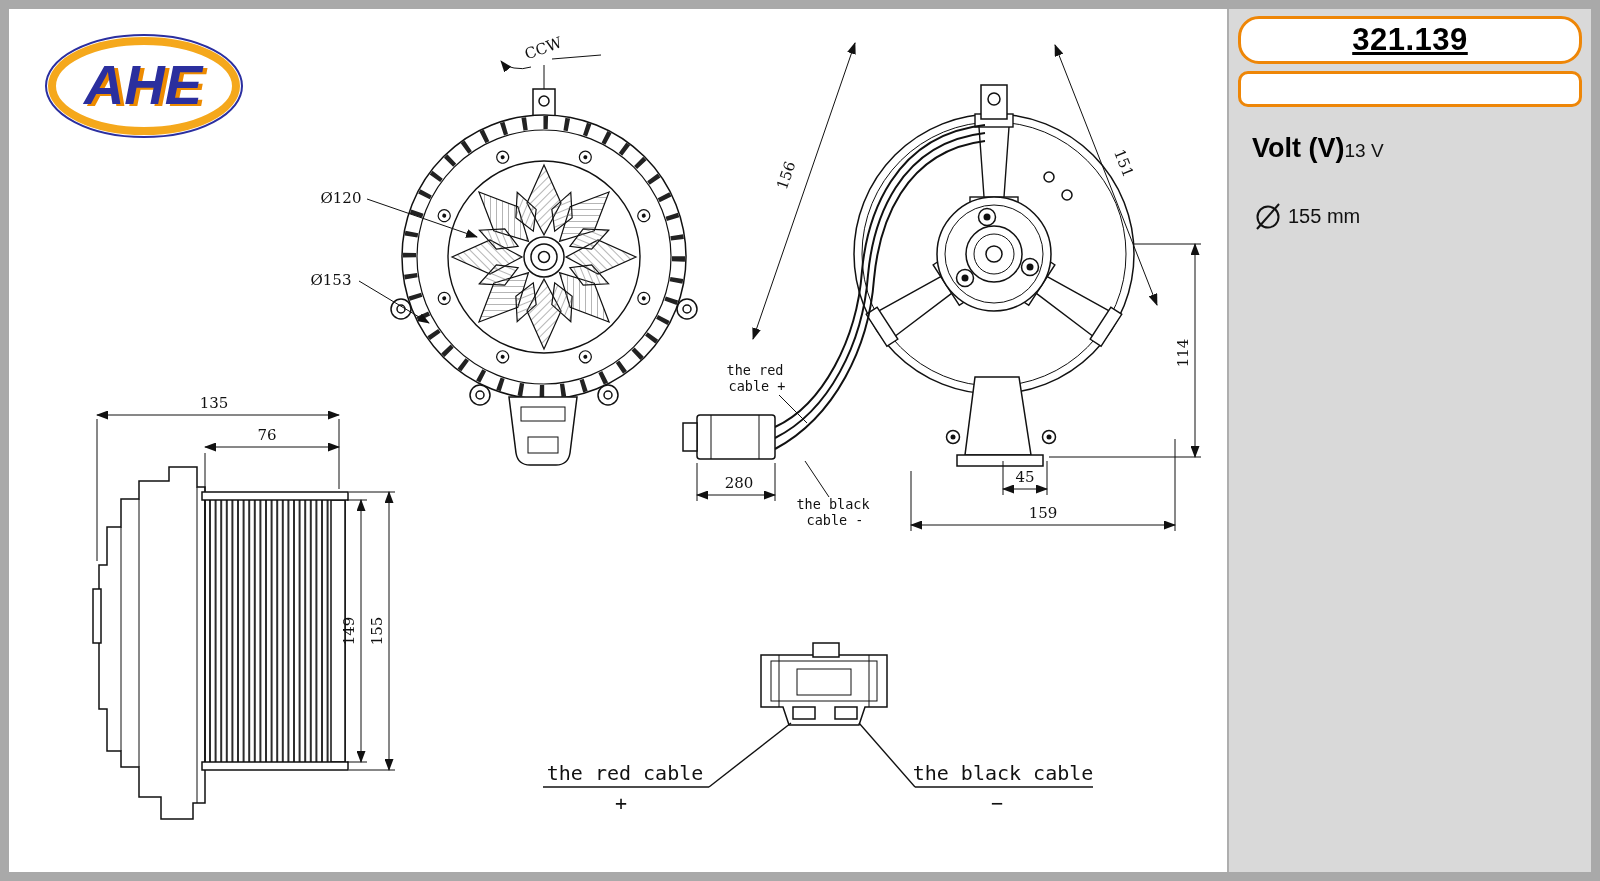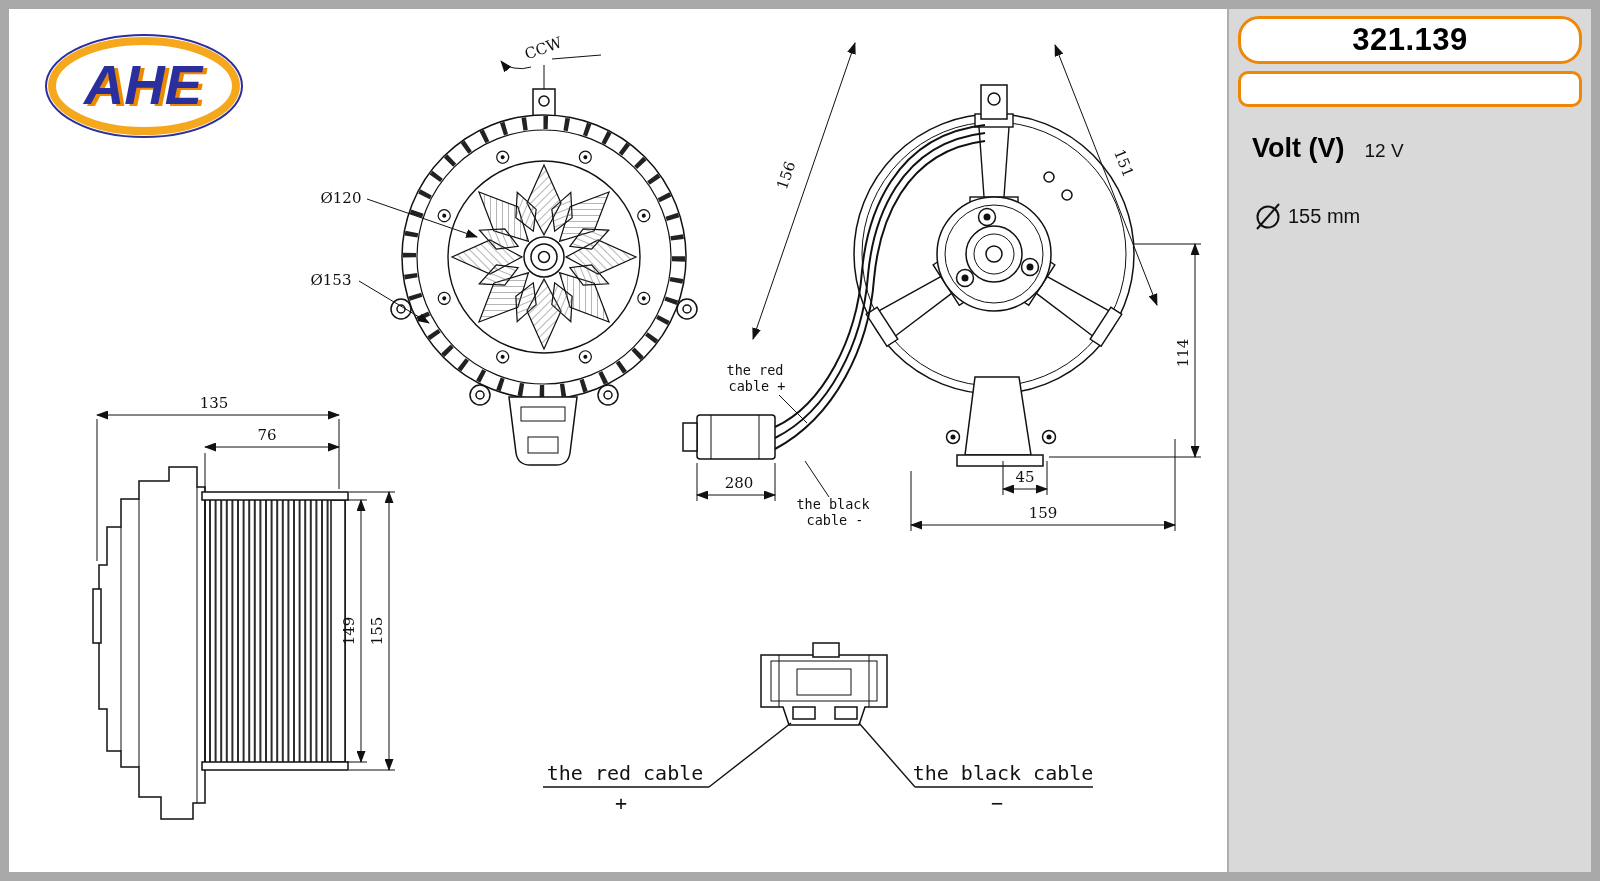--- a/index.html
+++ b/index.html
@@ -6,24 +6,24 @@
   html,body { width:1600px; height:881px; }
   body { font-family:"Liberation Sans", sans-serif; background:#ffffff; }
   .page { width:1600px; height:881px; border:9px solid #a9a9a9; display:flex; background:#fff; }
   .main { position:relative; flex:0 0 1218px; height:100%; background:#fff; overflow:hidden; }
   .logo { position:absolute; left:34px; top:24px; }
   .drawing { position:absolute; left:0; top:0; }
 
   .sidebar { flex:1 1 auto; background:#d9d9d9; border-left:2px solid #aeaeae; padding:7px 9px; }
   .num-box { background:#fff; border:3px solid #ee8607; border-radius:21px; height:48px;
              display:flex; align-items:center; justify-content:center;
-             font-size:31px; font-weight:bold; color:#000; letter-spacing:0.5px; }
+             font-size:31px; font-weight:bold; color:#000; letter-spacing:0.5px;text-decoration:underline; }
   .ref-box { background:#fff; border:3px solid #ee8607; border-radius:10px; height:36px; margin-top:7px; }
   .specs { margin:26px 0 0 14px; }
-  .spec-row { display:flex; align-items:baseline; gap:20px; margin-bottom:7px; }
+  .spec-row { display:flex; align-items:baseline; gap:0; margin-bottom:7px; }
   .spec-label { font-size:27px; font-weight:bold; color:#000; }
   .spec-value { font-size:19px; color:#111; }
   .dia-row { display:flex; align-items:center; gap:4px; margin:36px 0 0 14px; font-size:20px; color:#111; }
 
   
   .thin { stroke:#111; stroke-width:1; fill:none; }
   .med  { stroke:#111; stroke-width:1.4; fill:none; }
   .part { fill:#fff; stroke:#111; stroke-width:1.5; }
   .dim  { stroke:#111; stroke-width:1; fill:none; }
   .drawing text { font-family:"DejaVu Serif", serif; font-size:15px; fill:#111; }
@@ -292,21 +292,21 @@
 
   <aside class="sidebar">
     <div class="num-box">
       <span>321.139</span>
     </div>
     <div class="ref-box"></div>
 
     <div class="specs">
       <div class="spec-row">
         <span class="spec-label">Volt (V)</span>
-        <span class="spec-value">12 V</span>
+        <span class="spec-value">13 V</span>
       </div>
     </div>
 
     <div class="dia-row">
       <svg width="32" height="32" viewBox="0 0 32 32">
         <circle cx="16" cy="17" r="10.5" fill="none" stroke="#111" stroke-width="2"></circle>
         <line x1="5" y1="29" x2="27" y2="4" stroke="#111" stroke-width="2"></line>
       </svg>
       <span>155 mm</span>
     </div>

